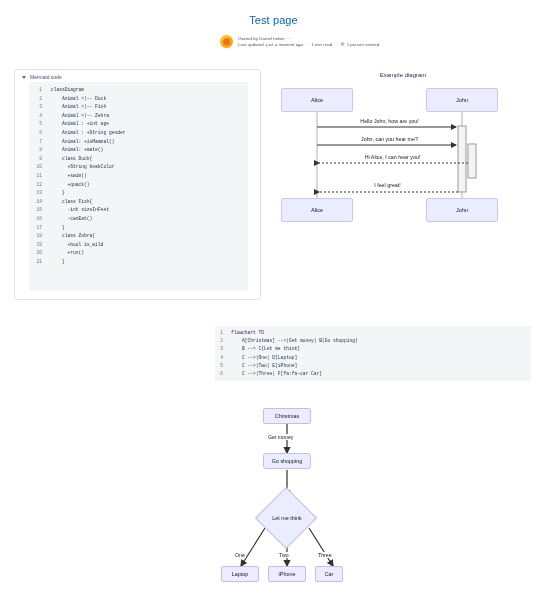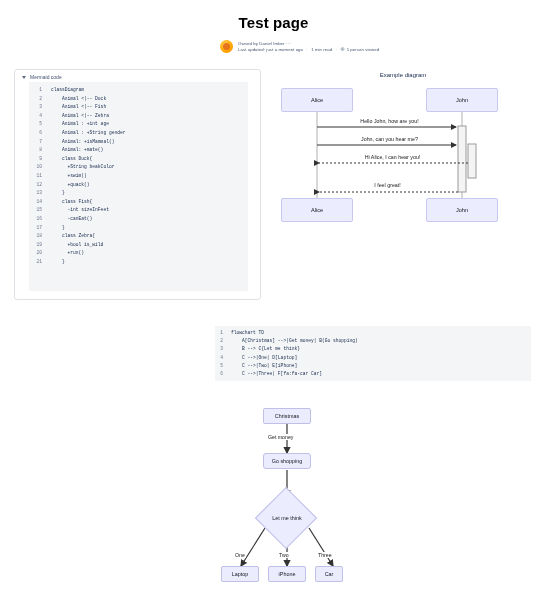--- a/index.html
+++ b/index.html
@@ -8,21 +8,21 @@
     width: 547px; height: 600px;
     background: #ffffff;
     font-family: "Liberation Sans", sans-serif;
     overflow: hidden;
   }
   .page { position: relative; width: 547px; height: 600px; }
 
   
   .header { padding-top: 14px; text-align: center; }
   .page-title {
-    font-size: 15px; font-weight: 700; color: #000000;
+    font-size: 11px; font-weight: 400; color: #0369a1;
     letter-spacing: .1px; margin: 0 0 9px 0;
   }
   .byline { display: flex; align-items: center; gap: 5px;
             margin-left: 220px; }
   .avatar {
     width: 13px; height: 13px; border-radius: 50%;
     background: radial-gradient(circle at 35% 30%, #ffc94d 0%, #ffab00 55%, #ff7a00 100%);
     position: relative; flex: none;
   }
   .avatar::after{

